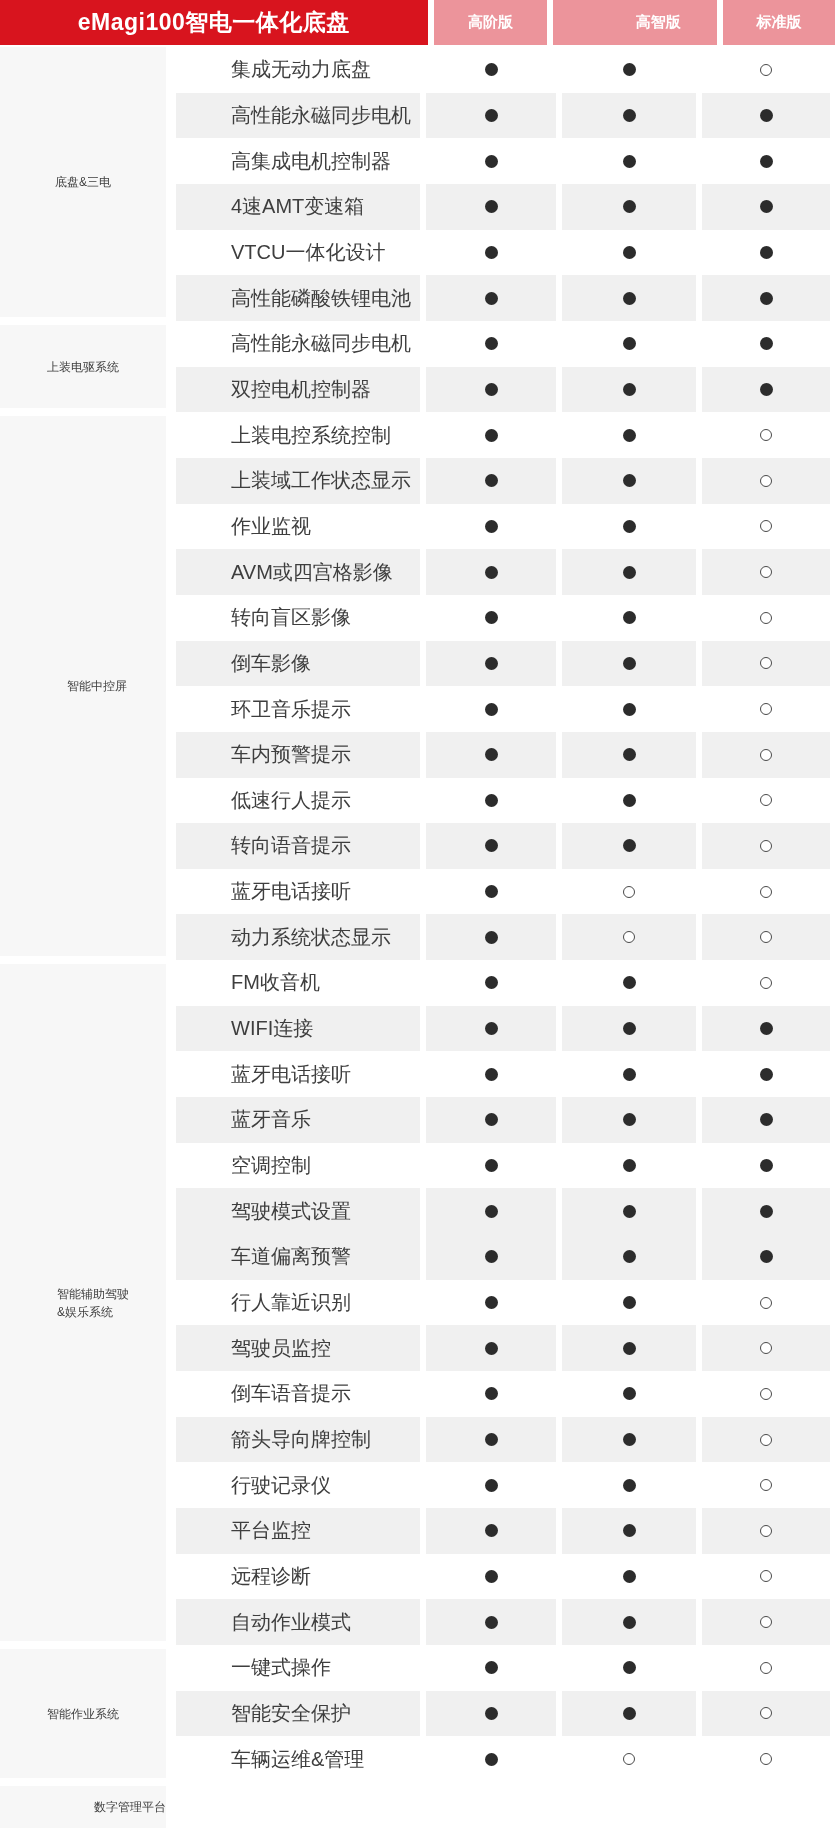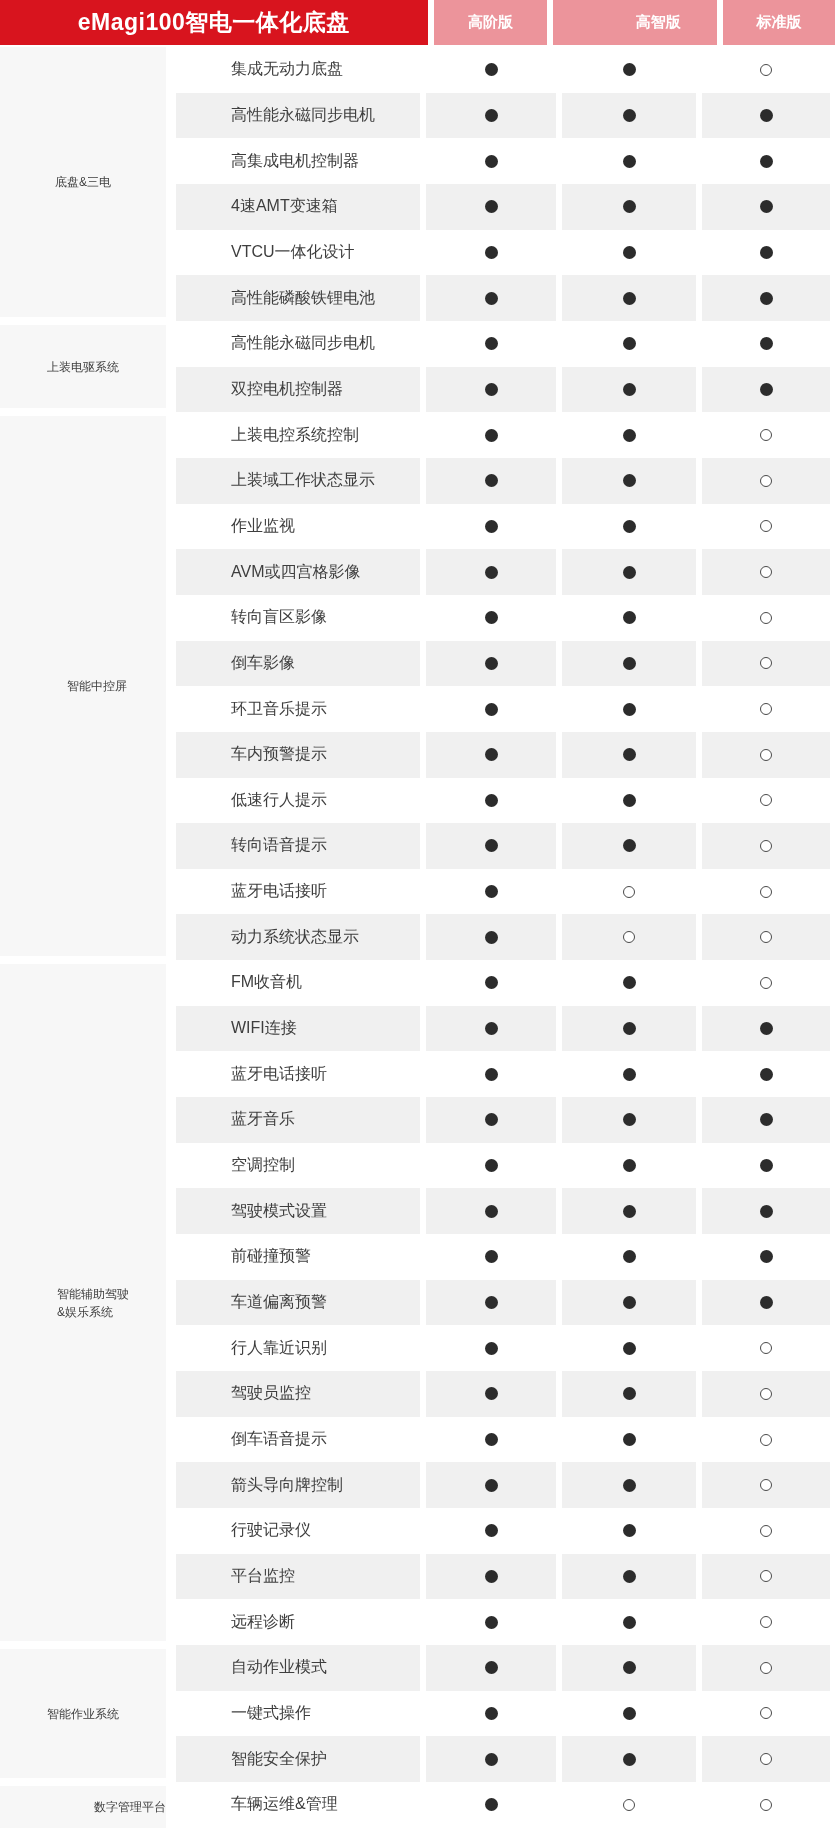--- a/index.html
+++ b/index.html
@@ -30,21 +30,21 @@
   .cat-block:first-child{border-top:0;}
   .cat-block:last-child{border-bottom:0;}
   .cat-label{font-size:12px;color:#3e3e3e;font-weight:500;line-height:1.5;text-align:left;}
   .rows-col{flex:1;display:flex;flex-direction:column;}
   .row{display:flex;height:45.67px;}
   .cell{background:transparent;}
   .row.alt .cell{background:#f0f0f0;}
   .feature-cell{
     width:244px;box-sizing:border-box;padding-left:55px;
     display:flex;align-items:center;
-    font-size:16px;color:#3e3e3e;font-weight:500;white-space:nowrap;
+    font-size:20px;color:#3e3e3e;font-weight:500;white-space:nowrap;
   }
   .dot-cell{display:flex;align-items:center;justify-content:center;}
   .dc0{width:130px;margin-left:6px;}
   .dc1{width:134px;margin-left:6px;}
   .dc2{width:128px;margin-left:6px;}
   .dot{display:block;border-radius:50%;}
   .dot.filled{width:13px;height:13px;background:#2c2c2c;}
   .dot.open{width:10px;height:10px;border:1.5px solid #4a4a4a;background:#fff;}
 </style>
 </head>
@@ -397,32 +397,20 @@
           <div class="cell dot-cell dc0">
             <span class="dot filled"></span>
           </div>
           <div class="cell dot-cell dc1">
             <span class="dot filled"></span>
           </div>
           <div class="cell dot-cell dc2">
             <span class="dot filled"></span>
           </div>
         </div>
-        <div class="row">
-          <div class="cell feature-cell">前碰撞预警</div>
-          <div class="cell dot-cell dc0">
-            <span class="dot filled"></span>
-          </div>
-          <div class="cell dot-cell dc1">
-            <span class="dot filled"></span>
-          </div>
-          <div class="cell dot-cell dc2">
-            <span class="dot filled"></span>
-          </div>
-        </div>
         <div class="row alt">
           <div class="cell feature-cell">车道偏离预警</div>
           <div class="cell dot-cell dc0">
             <span class="dot filled"></span>
           </div>
           <div class="cell dot-cell dc1">
             <span class="dot filled"></span>
           </div>
           <div class="cell dot-cell dc2">
             <span class="dot filled"></span>

